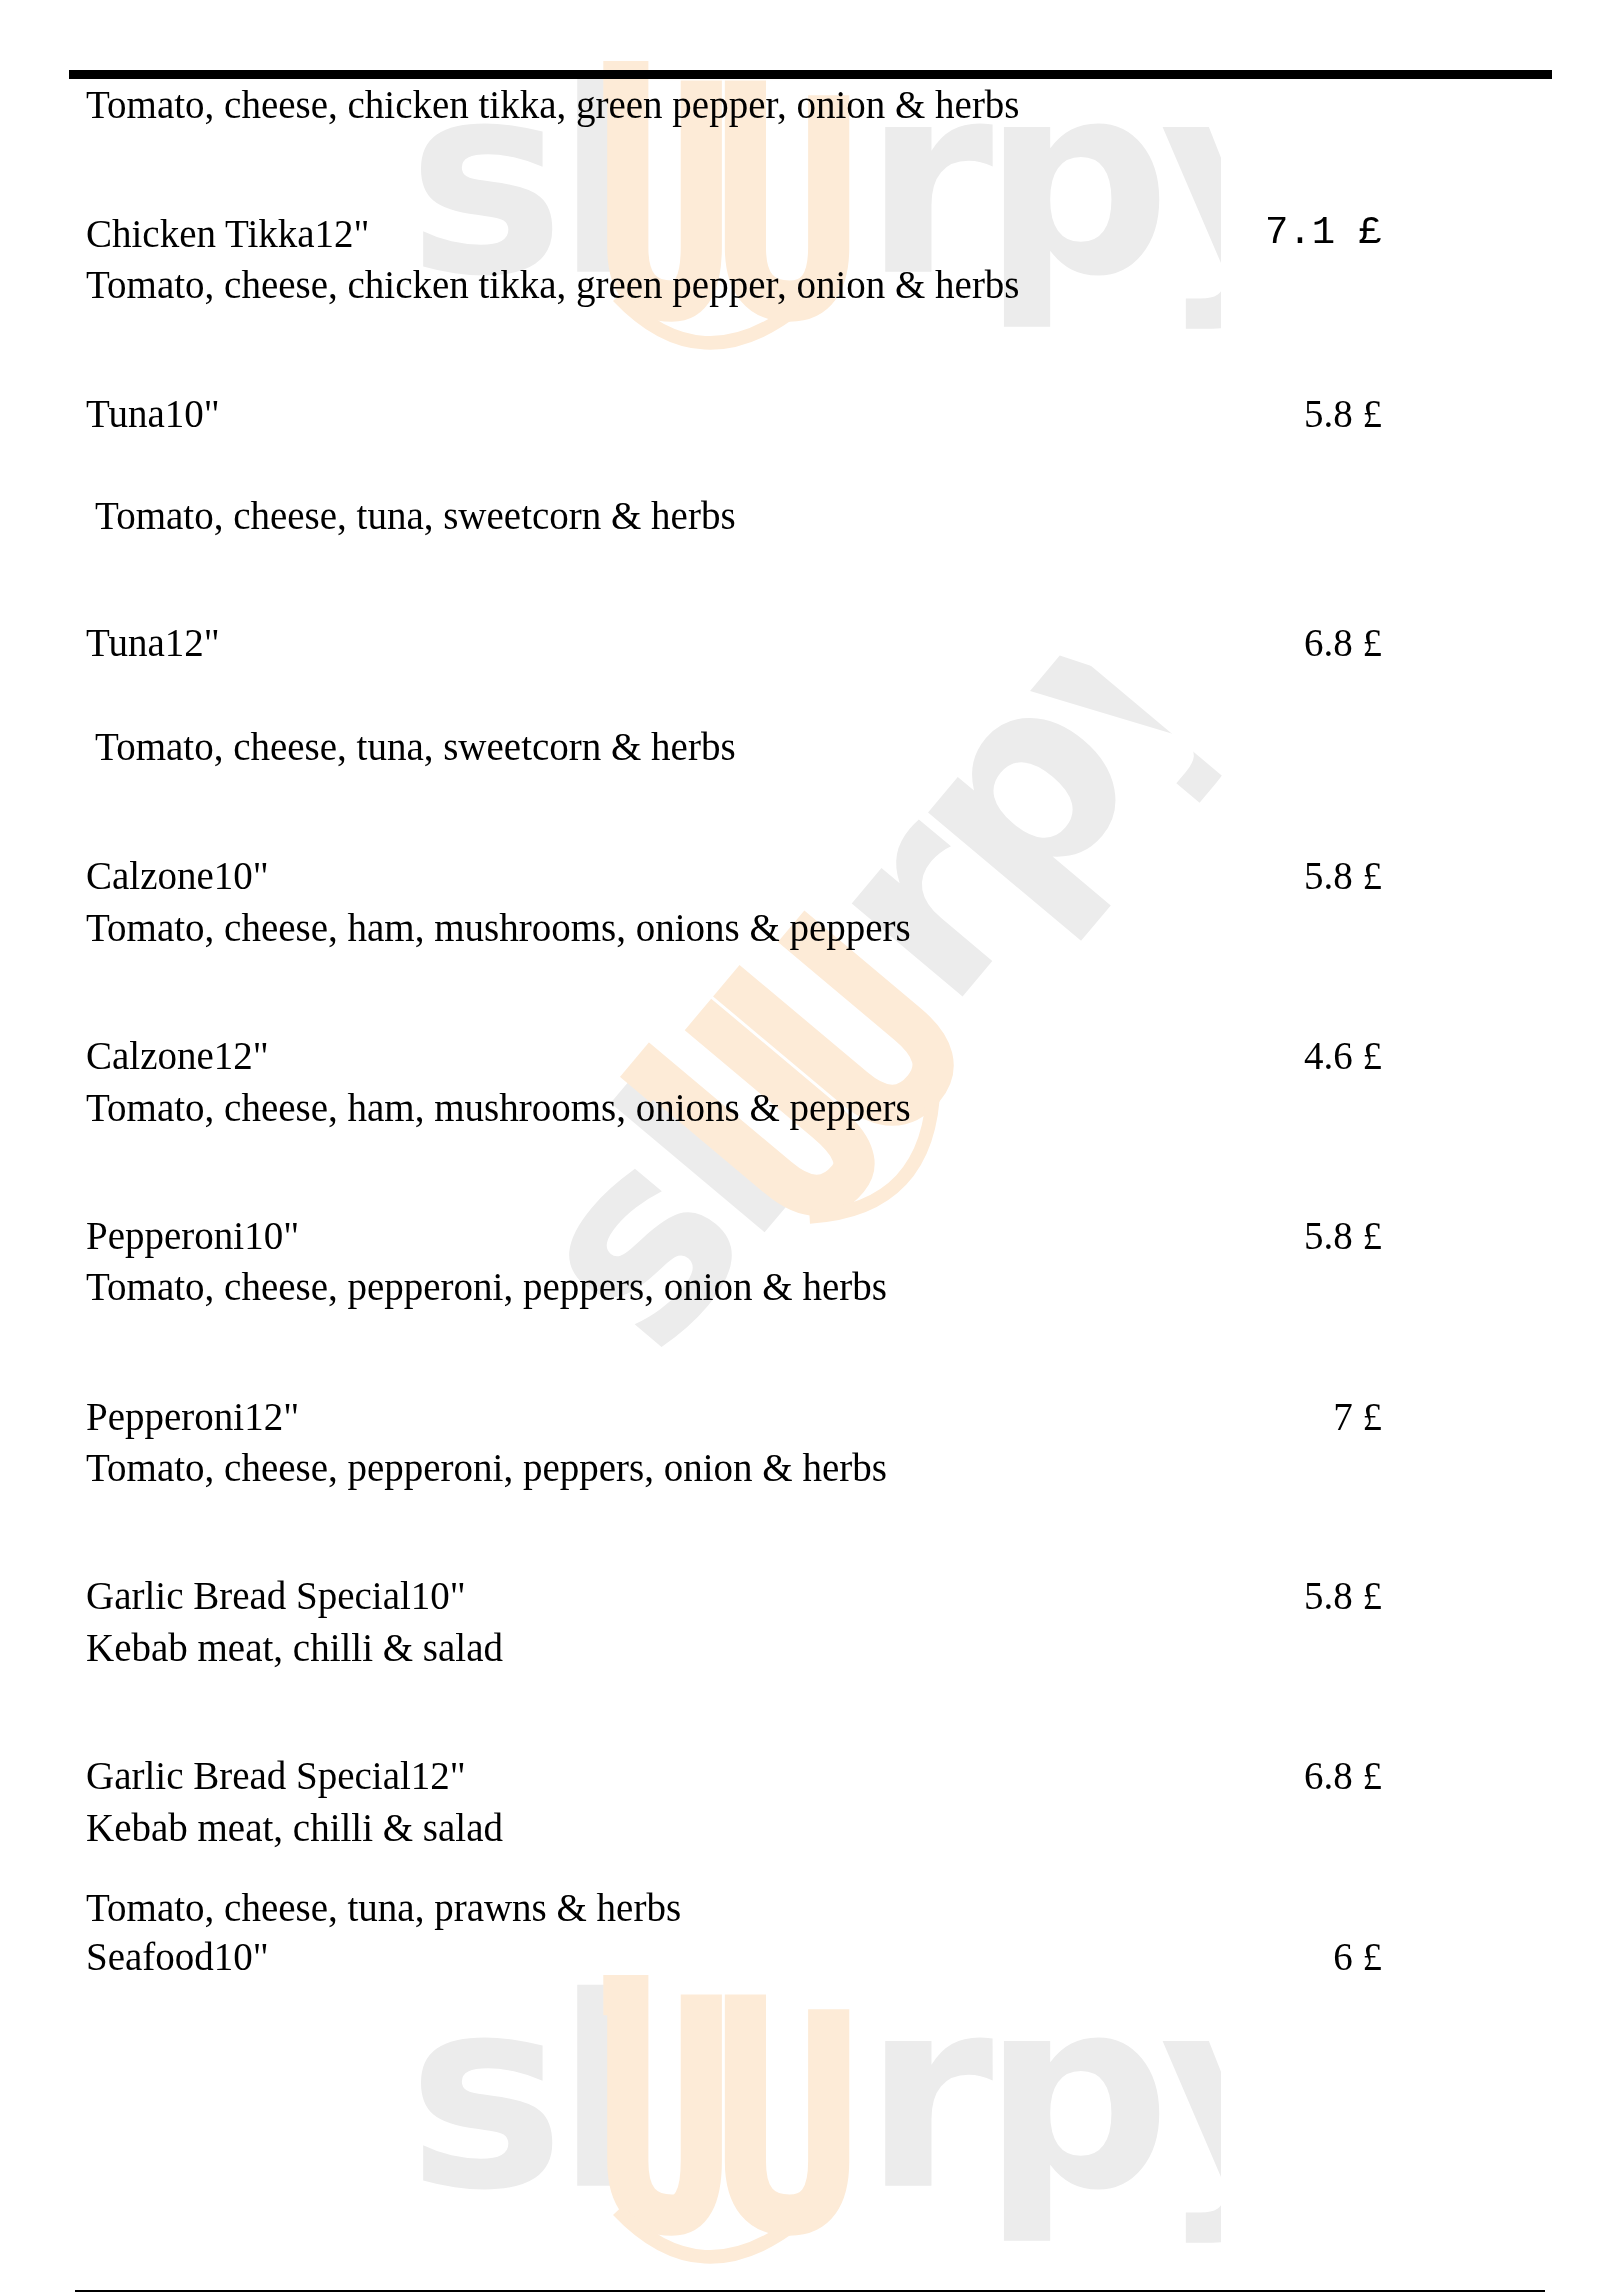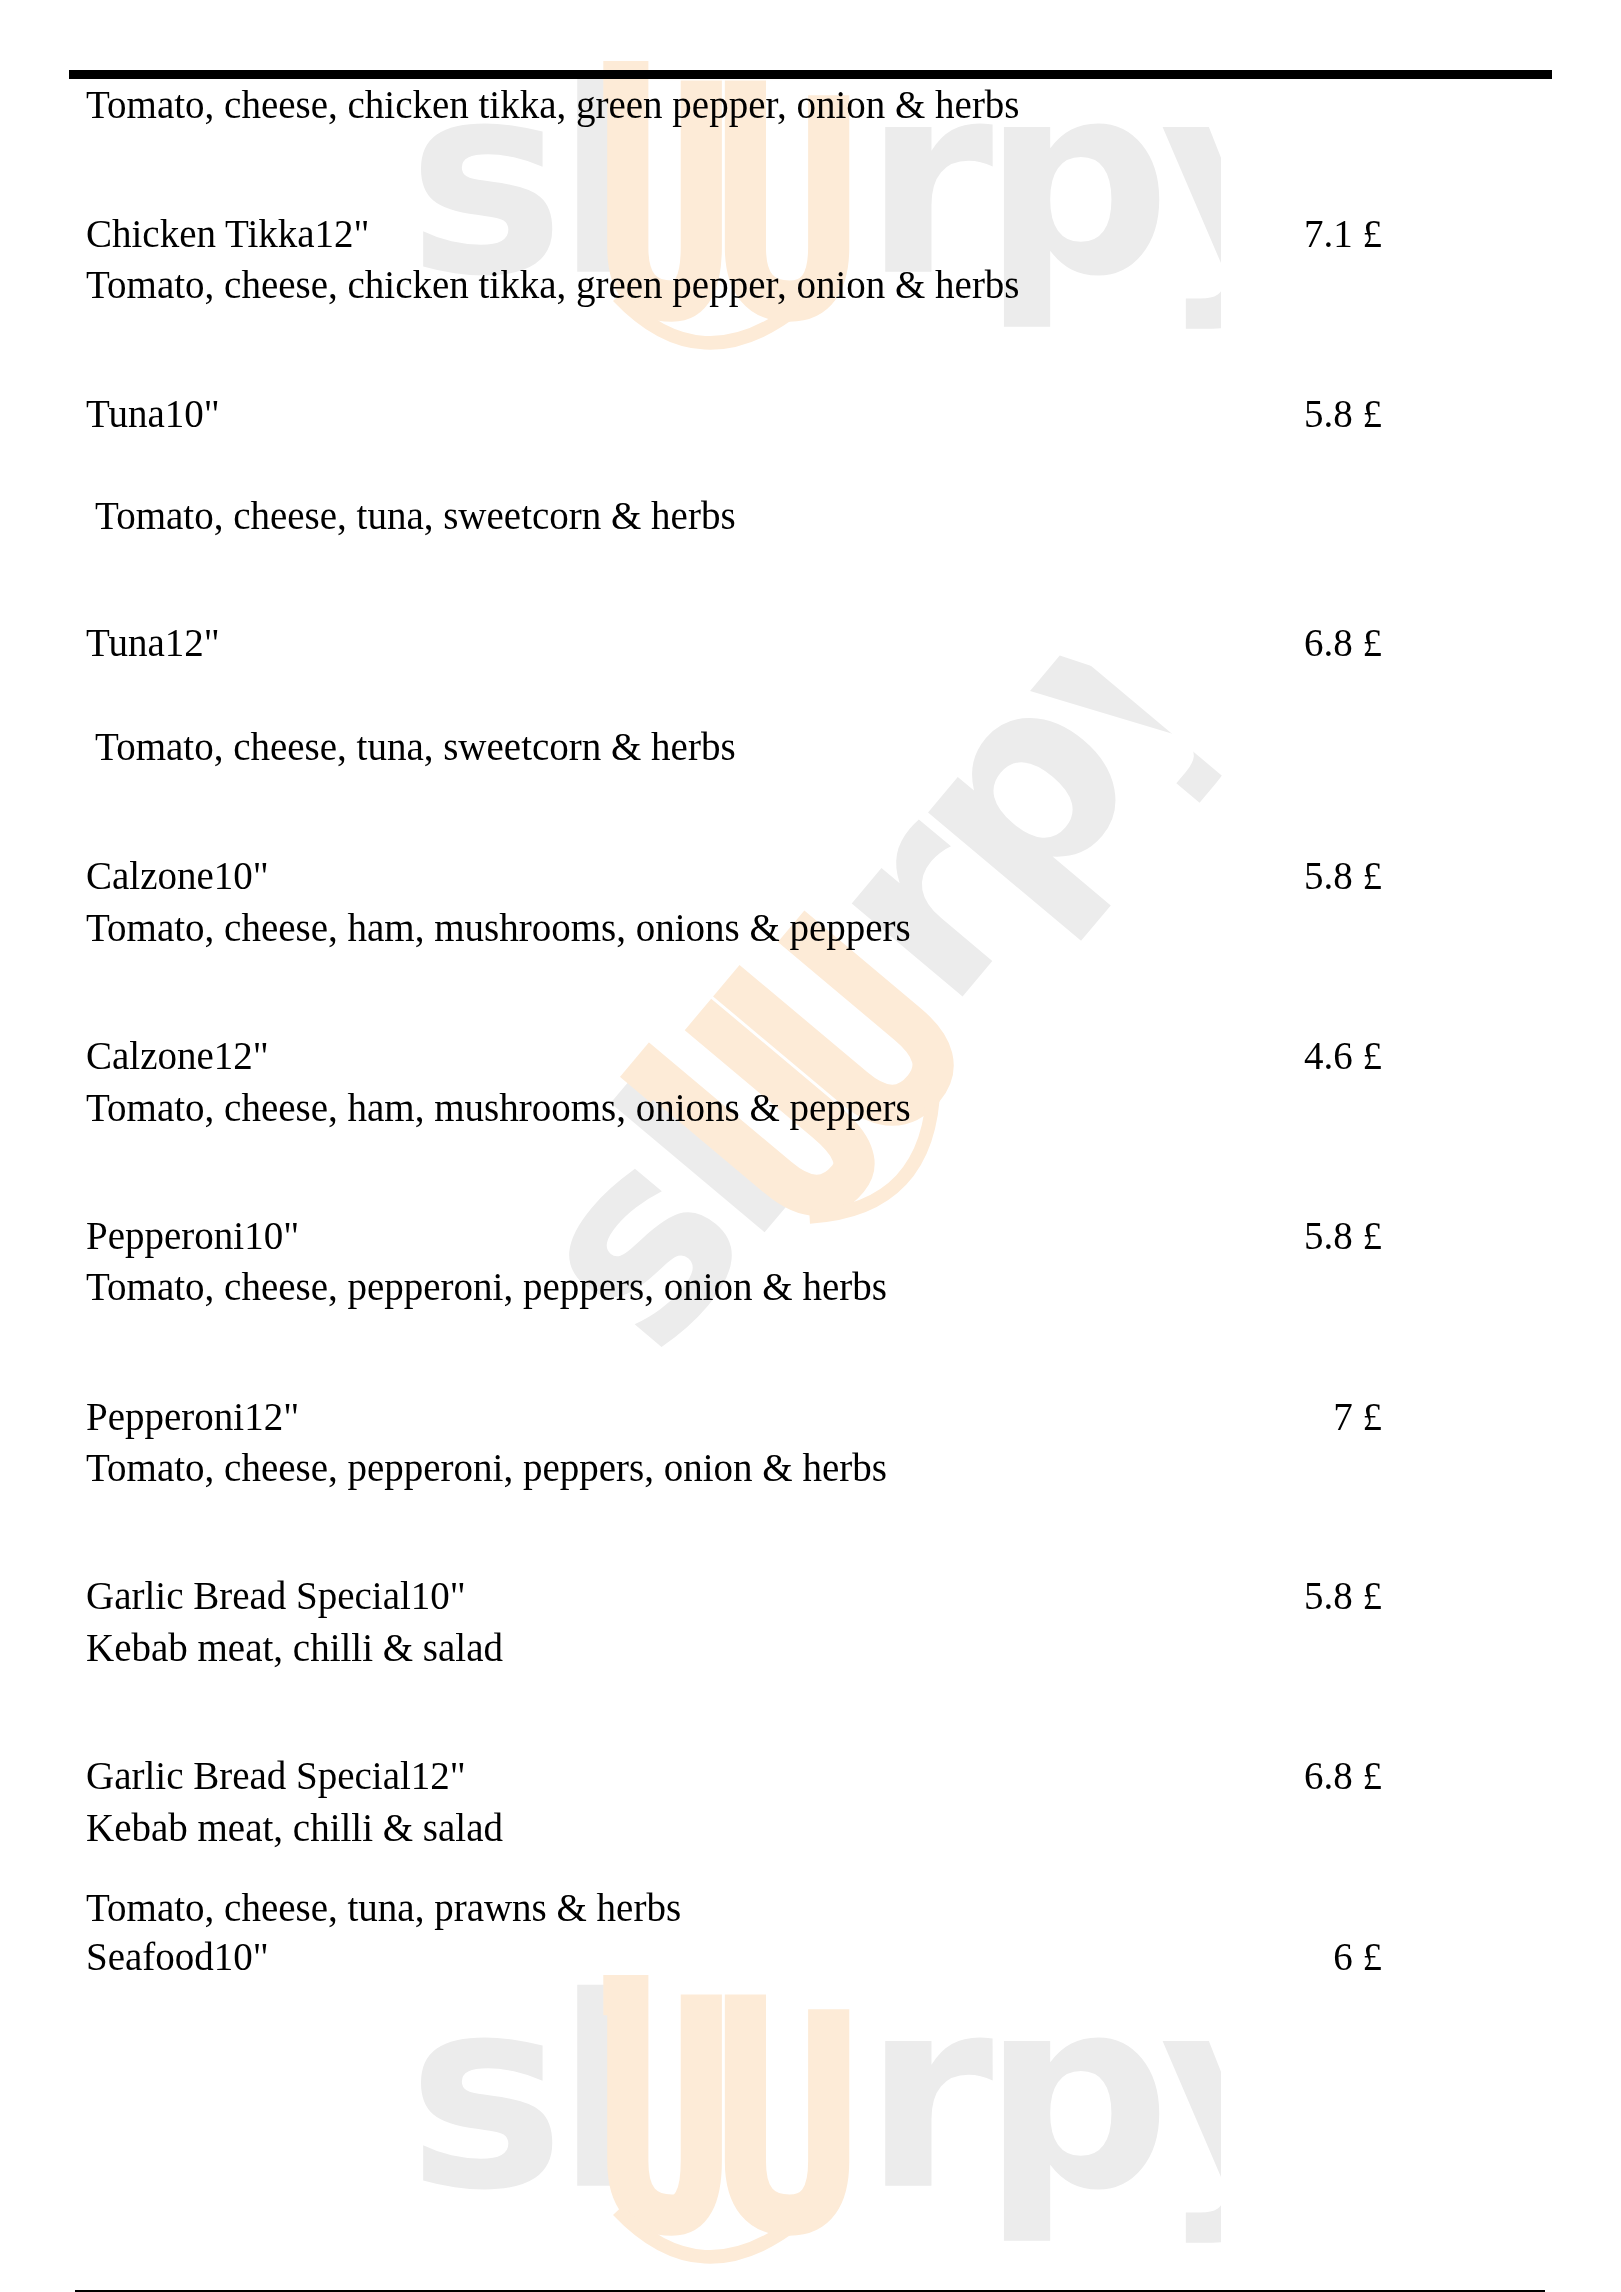--- a/index.html
+++ b/index.html
@@ -48,21 +48,21 @@
     </svg>
   </div>
 
   <div class="rule-top"></div>
   <div class="rule-bottom"></div>
 
   <div class="line" style="top:85px;">Tomato, cheese, chicken tikka, green pepper, onion &amp; herbs</div>
 
   <div>
     <div class="line" style="top:214px;">Chicken Tikka12"</div>
-    <div class="price" style="top:214px;">7.1 £</div>
+    <div class="price" style="top:214px;font-family:Liberation Mono, monospace;">7.1 £</div>
     <div class="line" style="top:265px;">Tomato, cheese, chicken tikka, green pepper, onion &amp; herbs</div>
   </div>
 
   <div>
     <div class="line" style="top:394px;">Tuna10"</div>
     <div class="price" style="top:394px;">5.8 £</div>
     <div class="line" style="top:496px;"> Tomato, cheese, tuna, sweetcorn &amp; herbs</div>
   </div>
 
   <div>

